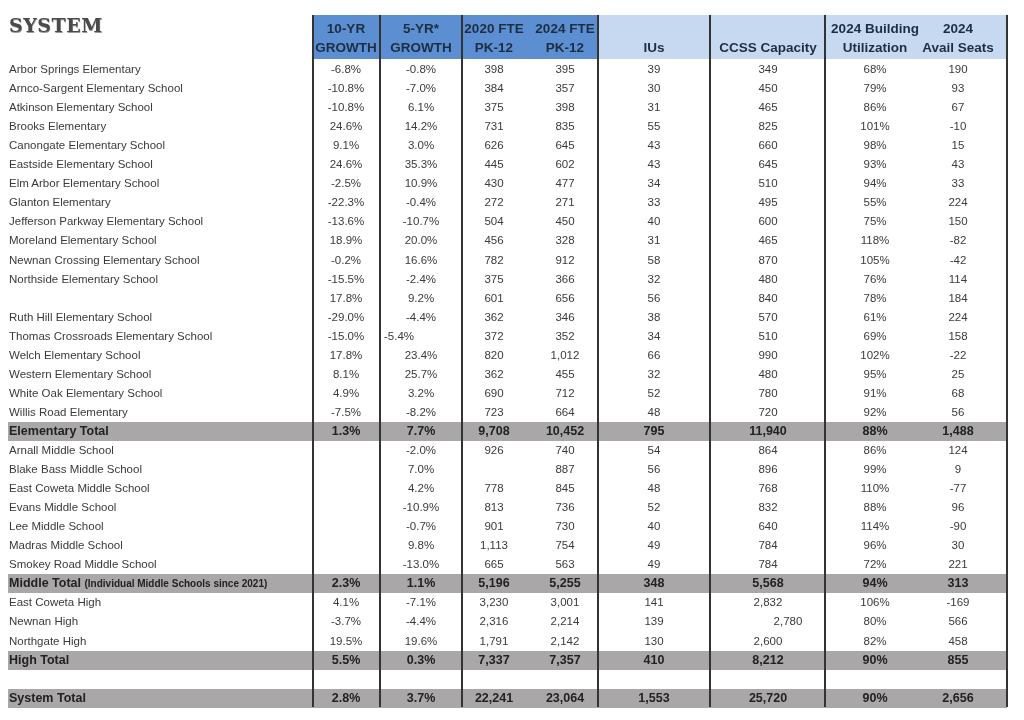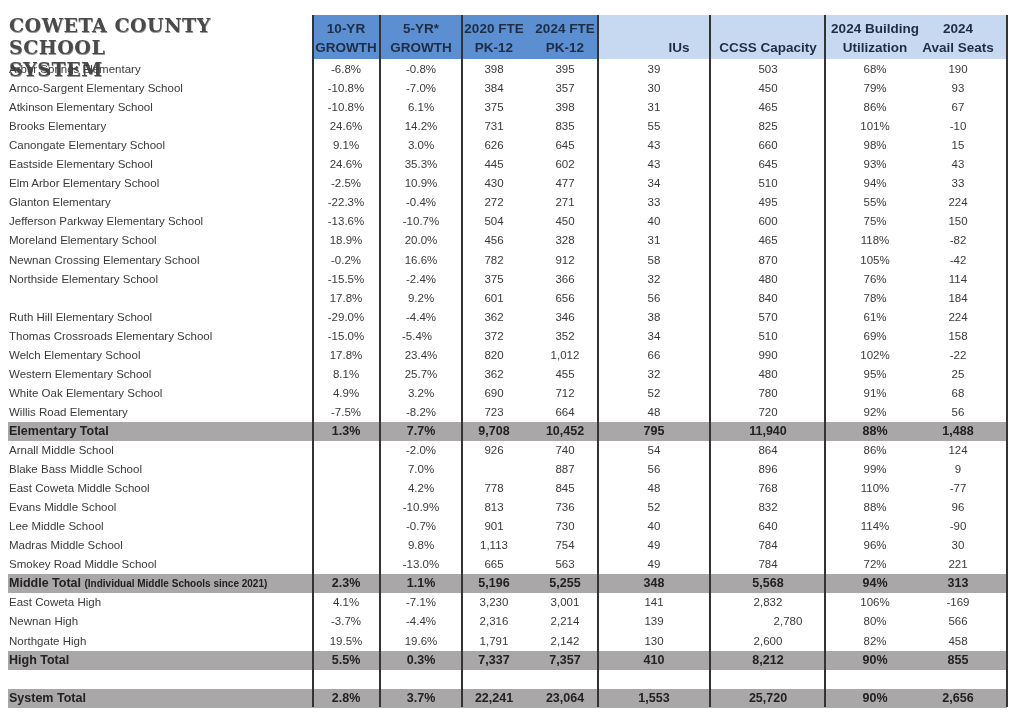--- a/index.html
+++ b/index.html
@@ -19,21 +19,20 @@
   .name { position:absolute; left:9px; white-space:nowrap; }
   .row.total .name { left:1px; }
   .cell { position:absolute; top:0; text-align:center; white-space:nowrap; }
   .note { font-size:10px; font-weight:bold; }
   .vline { position:absolute; top:15px; width:2px; background:#333; height:692px; }
 </style>
 </head>
 <body>
 
 <div class="title">
-  <div>COWETA COUNTY SCHOOL</div>
   <div>SYSTEM</div>
 </div>
 
 <div class="hdr-dark"></div>
 <div class="hdr-light"></div>
 
 <div id="headers">
     <div class="hcell" style="left: 313px; width: 66px;">
       <span>10-YR</span>
       <span>GROWTH</span>
@@ -43,21 +42,21 @@
       <span>GROWTH</span>
     </div>
     <div class="hcell" style="left: 459px; width: 70px;">
       <span>2020 FTE</span>
       <span>PK-12</span>
     </div>
     <div class="hcell" style="left: 530px; width: 70px;">
       <span>2024 FTE</span>
       <span>PK-12</span>
     </div>
-    <div class="hcell" style="left: 624px; width: 110px;">
+    <div class="hcell" style="left: 599px; width: 110px;">
       <span></span>
       <span>IUs</span>
     </div>
     <div class="hcell" style="left: 711px; width: 114px;">
       <span></span>
       <span>CCSS Capacity</span>
     </div>
     <div class="hcell" style="left: 820px; width: 110px;">
       <span>2024 Building</span>
       <span>Utilization</span>
@@ -68,21 +67,21 @@
     </div>
   </div>
 <div id="rows">
     <div class="row " style="top: 60px;">
       <span class="name"><span>Arbor Springs Elementary</span></span>
       <span class="cell" style="left: 313px; width: 66px;">-6.8%</span>
       <span class="cell" style="left: 381px; width: 80px;">-0.8%</span>
       <span class="cell" style="left: 459px; width: 70px;">398</span>
       <span class="cell" style="left: 530px; width: 70px;">395</span>
       <span class="cell" style="left: 599px; width: 110px;">39</span>
-      <span class="cell" style="left: 711px; width: 114px;">503</span>
+      <span class="cell" style="left: 711px; width: 114px;">349</span>
       <span class="cell" style="left: 820px; width: 110px;">68%</span>
       <span class="cell" style="left: 912px; width: 92px;">190</span>
     </div>
     <div class="row " style="top: 79.05px;">
       <span class="name"><span>Arnco-Sargent Elementary School</span></span>
       <span class="cell" style="left: 313px; width: 66px;">-10.8%</span>
       <span class="cell" style="left: 381px; width: 80px;">-7.0%</span>
       <span class="cell" style="left: 459px; width: 70px;">384</span>
       <span class="cell" style="left: 530px; width: 70px;">357</span>
       <span class="cell" style="left: 599px; width: 110px;">30</span>
@@ -217,21 +216,21 @@
       <span class="cell" style="left: 459px; width: 70px;">362</span>
       <span class="cell" style="left: 530px; width: 70px;">346</span>
       <span class="cell" style="left: 599px; width: 110px;">38</span>
       <span class="cell" style="left: 711px; width: 114px;">570</span>
       <span class="cell" style="left: 820px; width: 110px;">61%</span>
       <span class="cell" style="left: 912px; width: 92px;">224</span>
     </div>
     <div class="row " style="top: 326.7px;">
       <span class="name"><span>Thomas Crossroads Elementary School</span></span>
       <span class="cell" style="left: 313px; width: 66px;">-15.0%</span>
-      <span class="cell" style="left: 377px; width: 80px;">-5.4%</span>
+      <span class="cell" style="left: 359px; width: 80px;">-5.4%</span>
       <span class="cell" style="left: 459px; width: 70px;">372</span>
       <span class="cell" style="left: 530px; width: 70px;">352</span>
       <span class="cell" style="left: 599px; width: 110px;">34</span>
       <span class="cell" style="left: 711px; width: 114px;">510</span>
       <span class="cell" style="left: 820px; width: 110px;">69%</span>
       <span class="cell" style="left: 912px; width: 92px;">158</span>
     </div>
     <div class="row " style="top: 345.75px;">
       <span class="name"><span>Welch Elementary School</span></span>
       <span class="cell" style="left: 313px; width: 66px;">17.8%</span>

